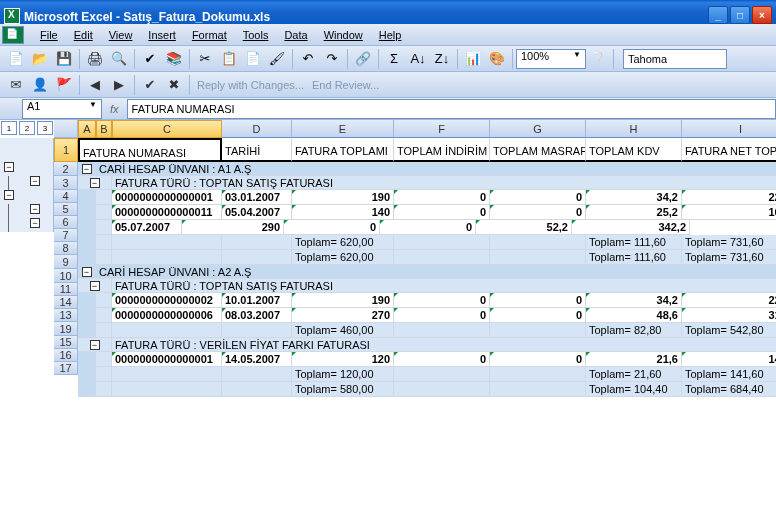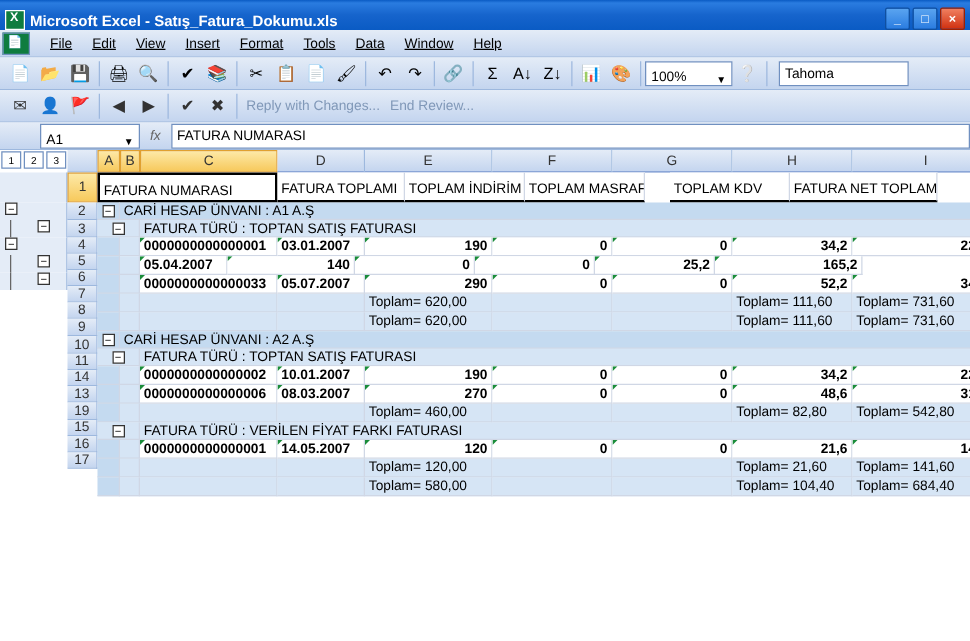--- a/index.html
+++ b/index.html
@@ -15,30 +15,30 @@
 
 .menubar { height: 22px; background: linear-gradient(to bottom, #e4ecf7, #c4d5ef); display: flex; align-items: center; padding: 0 2px; font-size: 11px; border-bottom: 1px solid #9db8de; }
 .menubar .app-icon { width: 22px; height: 18px; background: #0f7c3f; margin-right: 8px; border: 1px solid #7090c0; position: relative; }
 .menubar .app-icon::after { content:"📄"; font-size: 10px; position: absolute; top: 1px; left: 3px; }
 .menubar .menuitem { padding: 2px 8px; cursor: pointer; }
 .menubar .menuitem u { text-decoration: underline; }
 
 .toolbar { height: 26px; background: linear-gradient(to bottom, #e4ecf7, #c4d5ef); display: flex; align-items: center; padding: 0 4px; border-bottom: 1px solid #9db8de; }
 .tbtn { width: 22px; height: 22px; margin: 0 1px; display: flex; align-items: center; justify-content: center; border: 1px solid transparent; border-radius: 3px; cursor: pointer; font-size: 13px; }
 .tsep { width: 1px; height: 20px; background: #9db8de; margin: 0 3px; }
-.zoom { width: 70px; height: 20px; background: #fff; border: 1px solid #7090c0; font-size: 11px; display: flex; align-items: flex-end; padding: 0 4px; }
+.zoom { width: 70px; height: 20px; background: #fff; border: 1px solid #7090c0; font-size: 11px; display: flex; align-items: flex-start; padding: 0 4px; }
 .zoom .arrow { margin-left: auto; font-size: 8px; }
 .fontbox { width: 104px; height: 20px; background: #fff; border: 1px solid #7090c0; font-size: 11px; display: flex; align-items: center; padding: 0 4px; margin-left: 6px; }
 
 .toolbar2 { height: 26px; background: linear-gradient(to bottom, #e4ecf7, #c4d5ef); display: flex; align-items: center; padding: 0 4px; border-bottom: 1px solid #9db8de; font-size: 11px; color: #8098b8; }
 .toolbar2 .tbtn { color: #333; }
 .toolbar2 .disabled-text { color: #8098b8; padding: 0 4px; }
 
 .formula-bar { height: 22px; background: linear-gradient(to bottom, #e4ecf7, #c4d5ef); display: flex; align-items: center; border-bottom: 1px solid #9db8de; font-size: 11px; }
-.namebox { width: 80px; height: 20px; background: #fff; border: 1px solid #7090c0; display: flex; align-items: flex-end; padding: 0 4px; margin-left: 32px; }
+.namebox { width: 80px; height: 20px; background: #fff; border: 1px solid #7090c0; display: flex; align-items: flex-start; padding: 0 4px; margin-left: 22px; }
 .namebox .arrow { margin-left: auto; font-size: 8px; }
 .fx { padding: 0 8px; font-style: italic; color: #666; cursor: pointer; }
 .formula-input { flex: 1; background: #fff; border: 1px solid #7090c0; height: 20px; padding: 0 4px; display: flex; align-items: center; }
 
 .sheet { display: flex; background: #fff; }
 .rowheads { width: 24px; }
 .rowhead, .colhead, .corner { background: linear-gradient(to bottom, #e4ecf7, #c4d5ef); border-right: 1px solid #9db8de; border-bottom: 1px solid #9db8de; font-size: 11px; display: flex; align-items: center; justify-content: center; color: #333; }
 .corner { width: 24px; height: 18px; }
 .rowhead { width: 24px; }
 .colheads { display: flex; }
@@ -287,24 +287,25 @@
           <div class="rowhead">14</div>
           <div class="rowhead">13</div>
           <div class="rowhead" style="height: 14px;">19</div>
           <div class="rowhead">15</div>
           <div class="rowhead">16</div>
           <div class="rowhead">17</div>
         </div>
       <div class="grid" id="grid">
           <div class="gridrow header-row" style="height: 24px;">
             <div class="cell" style="width: 144px; height: 24px; line-height: 24px; background: rgb(255, 255, 255); border: 2px solid rgb(0, 0, 0);">FATURA NUMARASI</div>
+            <div class="cell " style="width: 70px; height: 24px; line-height: 24px;">TARİHİ</div>
             <div class="cell " style="width: 102px; height: 24px; line-height: 24px;">FATURA TOPLAMI</div>
             <div class="cell " style="width: 96px; height: 24px; line-height: 24px;">TOPLAM İNDİRİM</div>
             <div class="cell " style="width: 96px; height: 24px; line-height: 24px;">TOPLAM MASRAF</div>
-            <div class="cell " style="width: 96px; height: 24px; line-height: 24px; margin-left: 20px;">TOPLAM KDV</div>
+            <div class="cell " style="width: 96px; height: 24px; line-height: 24px;">TOPLAM KDV</div>
             <div class="cell " style="width: 118px; height: 24px; line-height: 24px;">FATURA NET TOPLAMI</div>
           </div>
           <div class="gridrow group-row" style="height: 14px;">
             <div class="cell" style="width: 18px; height: 14px;">
               <div class="minus" style="margin:1px auto">−</div>
             </div>
             <div class="cell" style="width: 758px; height: 14px;">CARİ HESAP ÜNVANI : A1 A.Ş</div>
           </div>
           <div class="gridrow group-row level2" style="height: 14px;">
             <div class="cell" style="width: 34px; height: 14px;">
@@ -319,31 +320,31 @@
             <div class="cell  tick" style="width: 70px;">03.01.2007</div>
             <div class="cell num tick" style="width: 102px;">190</div>
             <div class="cell num tick" style="width: 96px;">0</div>
             <div class="cell num tick" style="width: 96px;">0</div>
             <div class="cell num tick" style="width: 96px;">34,2</div>
             <div class="cell num tick" style="width: 118px;">224,2</div>
           </div>
           <div class="gridrow data-row">
             <div class="cell " style="width: 18px; background: rgb(196, 218, 240);"></div>
             <div class="cell " style="width: 16px; background: rgb(214, 229, 245);"></div>
+            <div class="cell  tick" style="width: 110px;">0000000000000011</div>
             <div class="cell  tick" style="width: 70px;">05.04.2007</div>
             <div class="cell num tick" style="width: 102px;">140</div>
             <div class="cell num tick" style="width: 96px;">0</div>
             <div class="cell num tick" style="width: 96px;">0</div>
             <div class="cell num tick" style="width: 96px;">25,2</div>
             <div class="cell num tick" style="width: 118px;">165,2</div>
           </div>
           <div class="gridrow data-row">
             <div class="cell " style="width: 18px; background: rgb(196, 218, 240);"></div>
             <div class="cell " style="width: 16px; background: rgb(214, 229, 245);"></div>
-            <div class="cell  tick" style="width: 110px;">0000000000000033</div>
             <div class="cell  tick" style="width: 70px;">05.07.2007</div>
             <div class="cell num tick" style="width: 102px;">290</div>
             <div class="cell num tick" style="width: 96px;">0</div>
             <div class="cell num tick" style="width: 96px;">0</div>
             <div class="cell num tick" style="width: 96px;">52,2</div>
             <div class="cell num tick" style="width: 118px;">342,2</div>
           </div>
           <div class="gridrow group-row level2">
             <div class="cell " style="width: 18px; background: rgb(196, 218, 240);"></div>
             <div class="cell " style="width: 16px;"></div>

